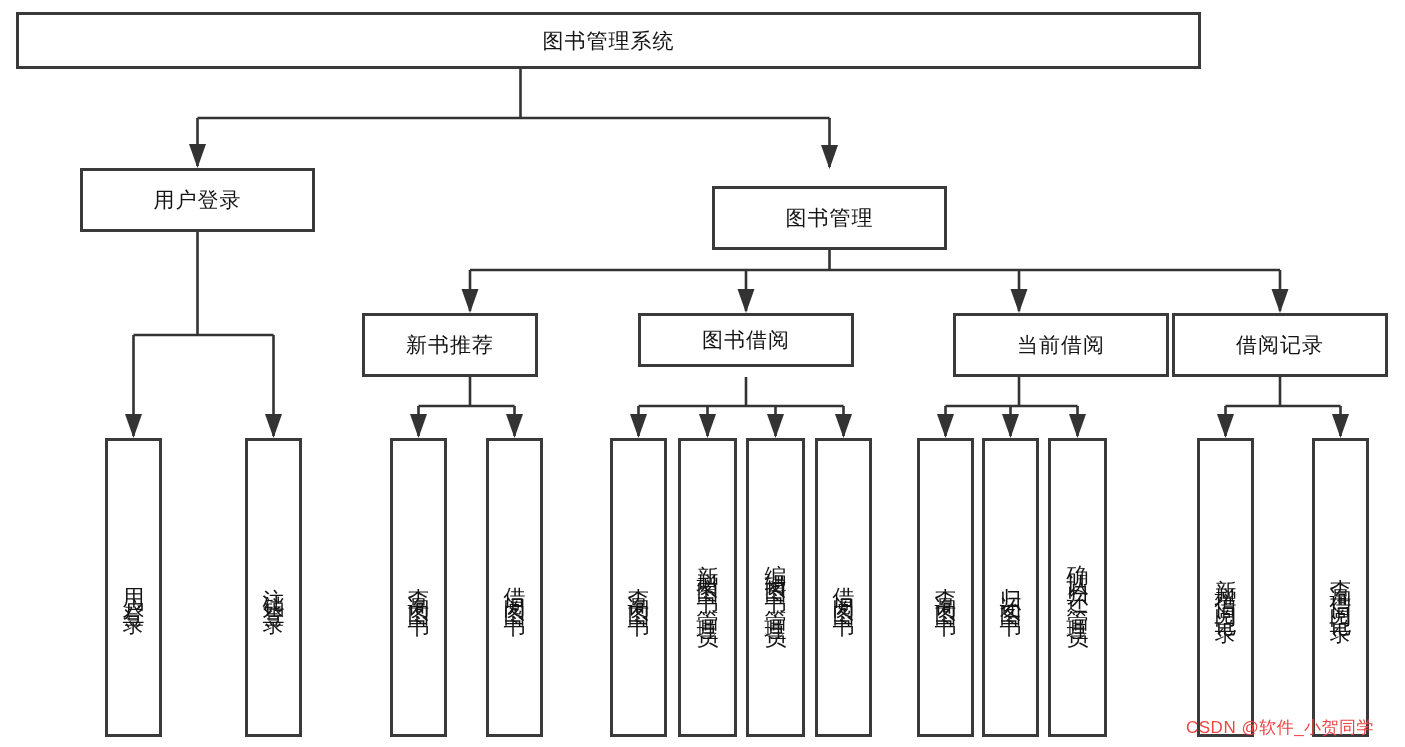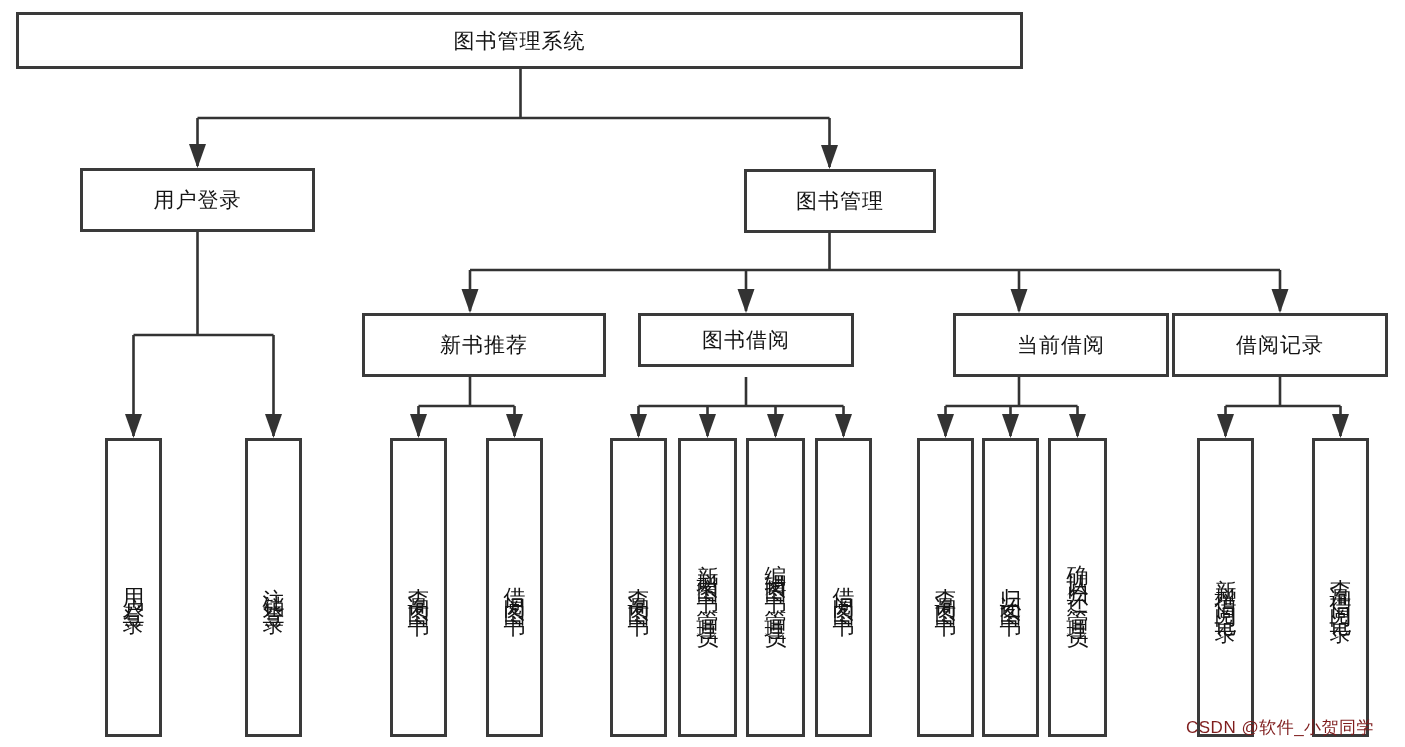--- a/index.html
+++ b/index.html
@@ -24,21 +24,21 @@
     font-size:22px;
     letter-spacing:9px;
     line-height:1.1;
     white-space:nowrap;
   }
   .watermark{
     position:absolute;
     left:1186px;
     top:716px;
     font-size:17px;
-    color:#7f1d1d;
+    color:#ef4444;
     z-index:3;
     white-space:nowrap;
     letter-spacing:0.5px;
   }
 </style>
 </head>
 <body>
 
 <div class="canvas">
 
@@ -75,32 +75,32 @@
       <polygon points="767,414 784,414 775.5,438"></polygon>
       <polygon points="835,414 852,414 843.5,438"></polygon>
       <polygon points="937,414 954,414 945.5,438"></polygon>
       <polygon points="1002,414 1019,414 1010.5,438"></polygon>
       <polygon points="1069,414 1086,414 1077.5,438"></polygon>
       <polygon points="1217,414 1234,414 1225.5,438"></polygon>
       <polygon points="1332,414 1349,414 1340.5,438"></polygon>
     </g>
   </svg>
 
-  <div class="node" style="left:16px;top:12px;width:1007px;height:57px;">
+  <div class="node" style="left:16px;top:12px;width:1185px;height:57px;">
     <span class="hlabel">图书管理系统</span>
   </div>
 
   <div class="node" style="left:80px;top:168px;width:235px;height:64px;">
     <span class="hlabel">用户登录</span>
   </div>
-  <div class="node" style="left:712px;top:169px;width:192px;height:64px;margin-left:32px;">
+  <div class="node" style="left:712px;top:186px;width:235px;height:64px;">
     <span class="hlabel">图书管理</span>
   </div>
 
-  <div class="node" style="left:362px;top:313px;width:244px;height:64px;">
+  <div class="node" style="left:362px;top:313px;width:176px;height:64px;">
     <span class="hlabel">新书推荐</span>
   </div>
   <div class="node" style="left:638px;top:313px;width:216px;height:54px;">
     <span class="hlabel">图书借阅</span>
   </div>
   <div class="node" style="left:911px;top:313px;width:216px;height:64px;margin-left:42px;">
     <span class="hlabel">当前借阅</span>
   </div>
   <div class="node" style="left:1172px;top:313px;width:216px;height:64px;">
     <span class="hlabel">借阅记录</span>

